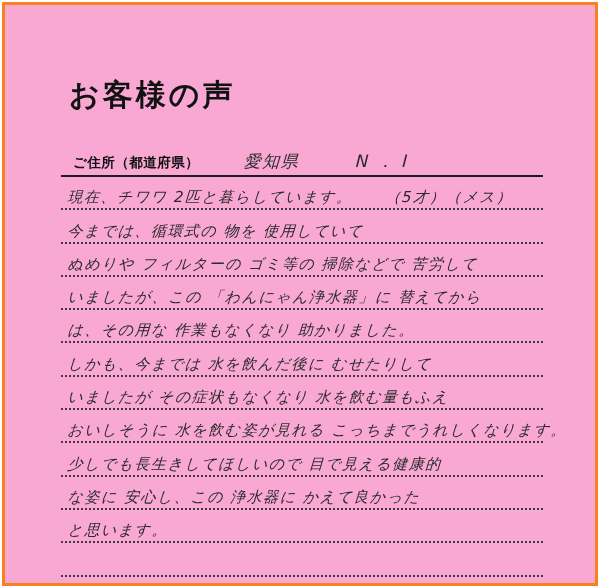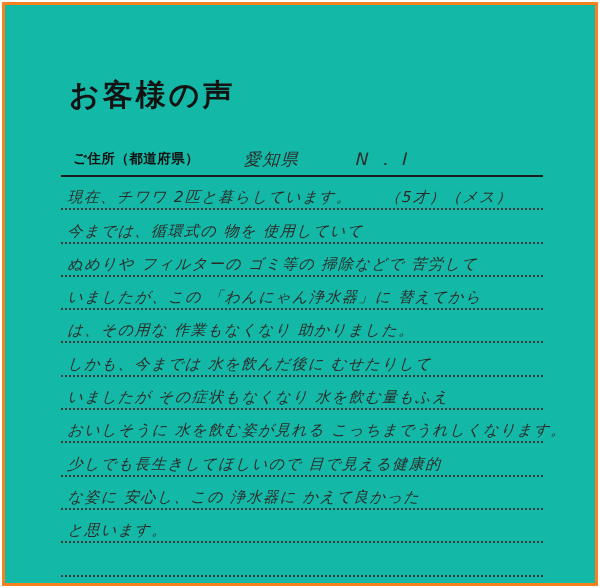--- a/index.html
+++ b/index.html
@@ -7,40 +7,40 @@
     width: 600px; height: 588px;
     background: #ffffff;
     position: relative;
     font-family: "DejaVu Sans", sans-serif;
     overflow: hidden;
   }
   .frame {
     position: absolute;
     left: 2px; top: 2px; right: 2px; bottom: 2px;
     border: 3px solid #F6821F;
-    background: #14b8a6;
+    background: #f9a8d4;
     box-sizing: border-box;
     padding-left: 39px;
   }
   .title {
     position: absolute;
     left: 64px; top: 70px;
     font-size: 30px;
     font-weight: bold;
     color: #121212;
     letter-spacing: 3px;
     margin: 0;
   }
   .form-row {
     position: absolute;
     left: 56px; right: 52px; top: 140px;
     height: 30px;
     border-bottom: 2px solid #1c1c1c;
     display: flex;
-    align-items: center;
+    align-items: flex-end;
     box-sizing: content-box;
   }
   .label {
     font-weight: bold;
     font-size: 13.5px;
     color: #111111;
     letter-spacing: 0.5px;
     padding-bottom: 3px;
     white-space: nowrap;
   }

